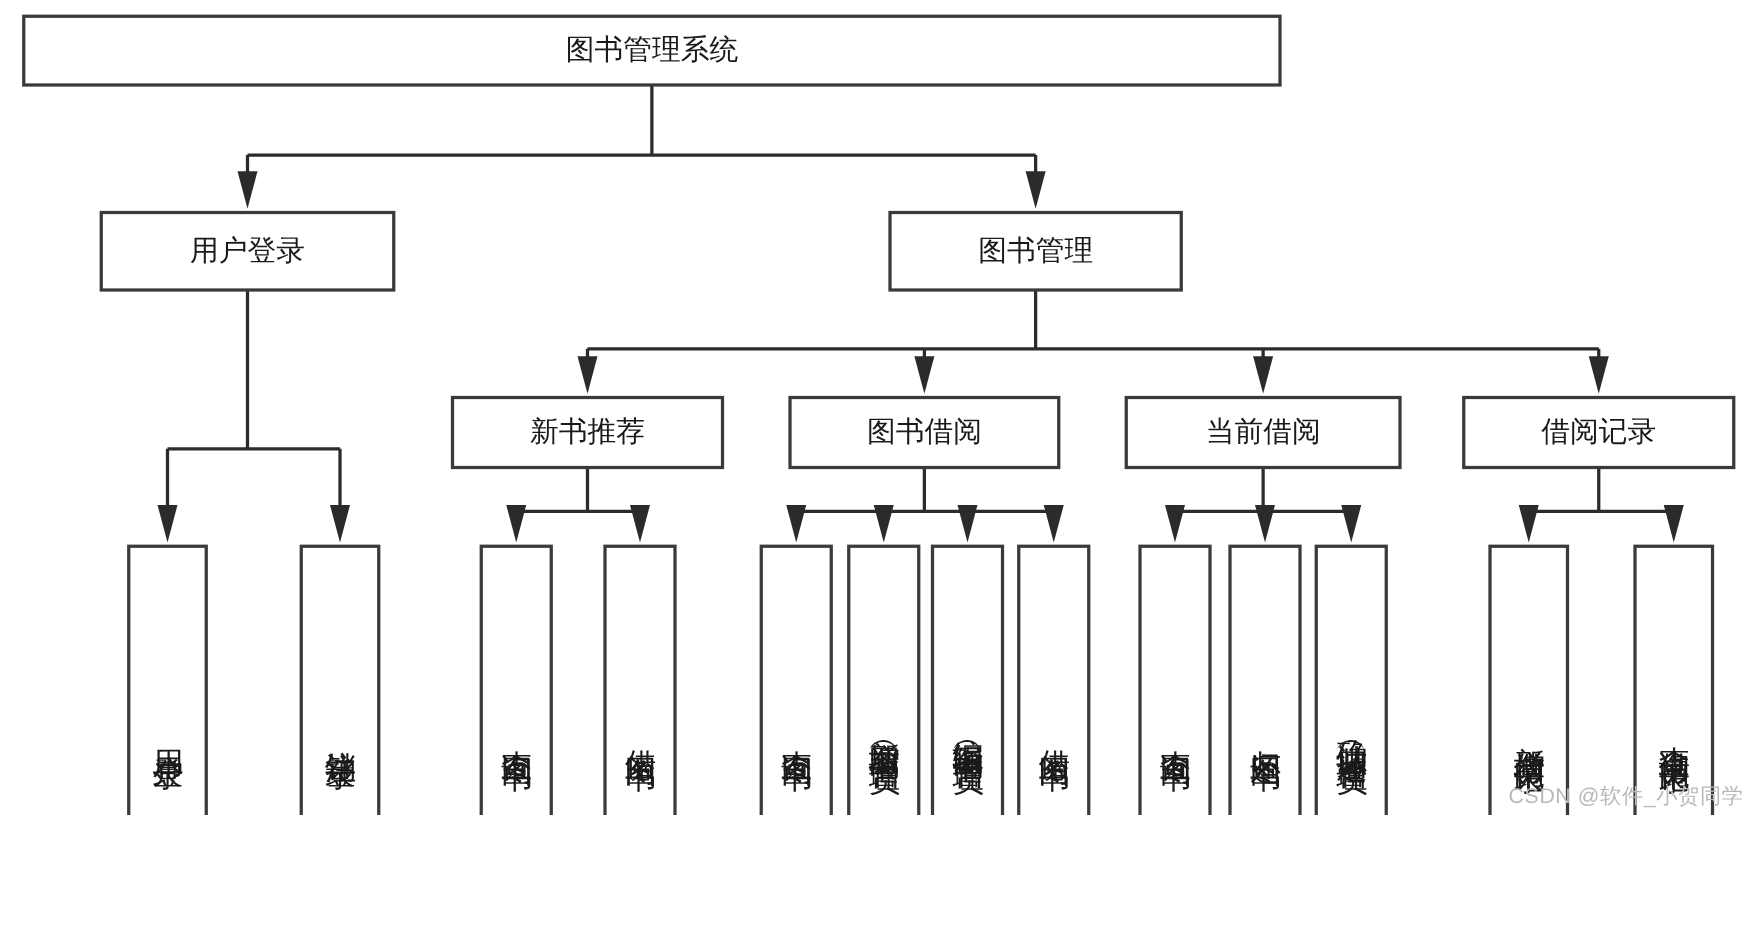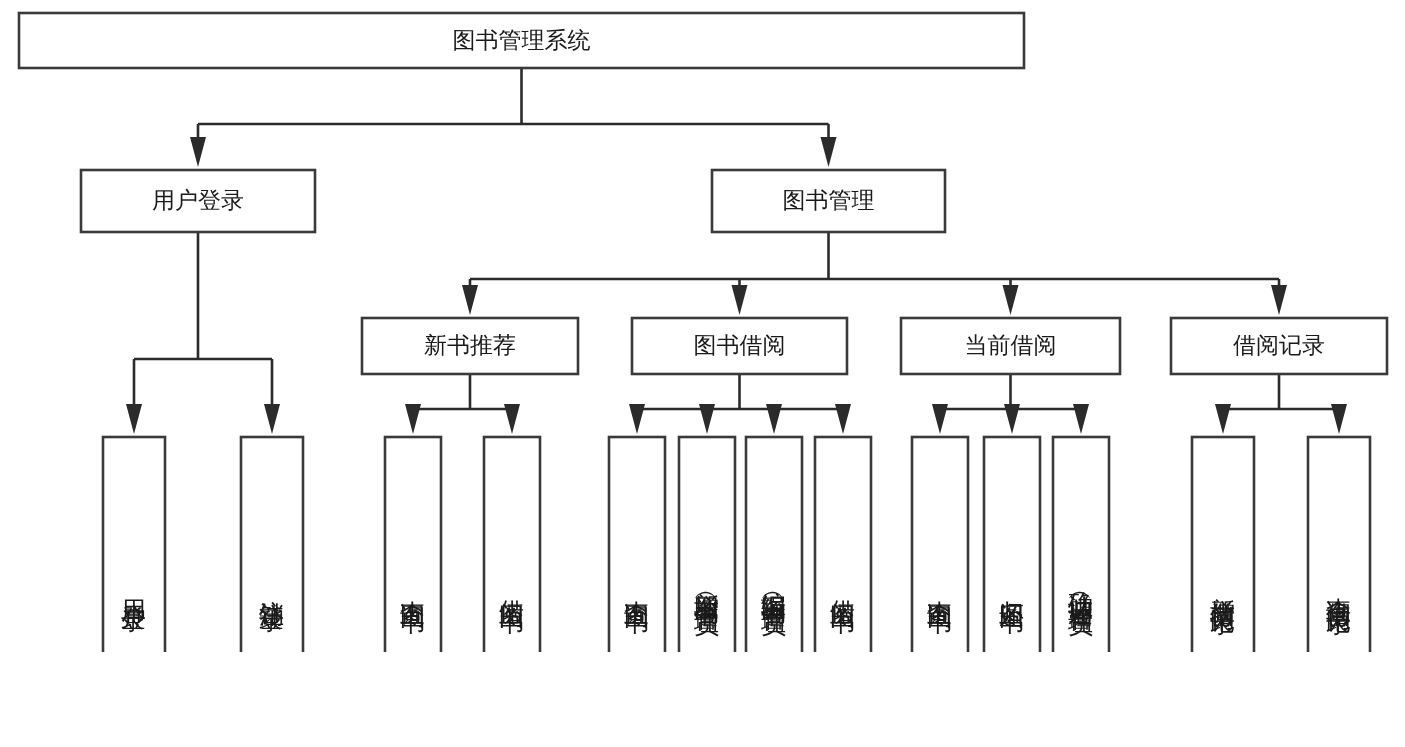--- a/index.html
+++ b/index.html
@@ -178,14 +178,15 @@
       <div class="node-label-v" style="left: 679px; top: 437px; width: 56px; height: 297px;">新增图书（管理员）</div>
       <div class="node-label-v" style="left: 746px; top: 437px; width: 56px; height: 297px;">编辑图书（管理员）</div>
       <div class="node-label-v" style="left: 815px; top: 437px; width: 56px; height: 297px;">借阅图书</div>
       <div class="node-label-v" style="left: 912px; top: 437px; width: 56px; height: 297px;">查询图书</div>
       <div class="node-label-v" style="left: 984px; top: 437px; width: 56px; height: 297px;">归还图书</div>
       <div class="node-label-v" style="left: 1053px; top: 437px; width: 56px; height: 297px;">确认归还（管理员）</div>
       <div class="node-label-v" style="left: 1192px; top: 437px; width: 62px; height: 297px;">新增借阅记录</div>
       <div class="node-label-v" style="left: 1308px; top: 437px; width: 62px; height: 297px;">查询借阅记录</div>
     </div>
 
+  <div class="watermark">CSDN @软件_小贺同学</div>
 
 </div>
 
 </body></html>

